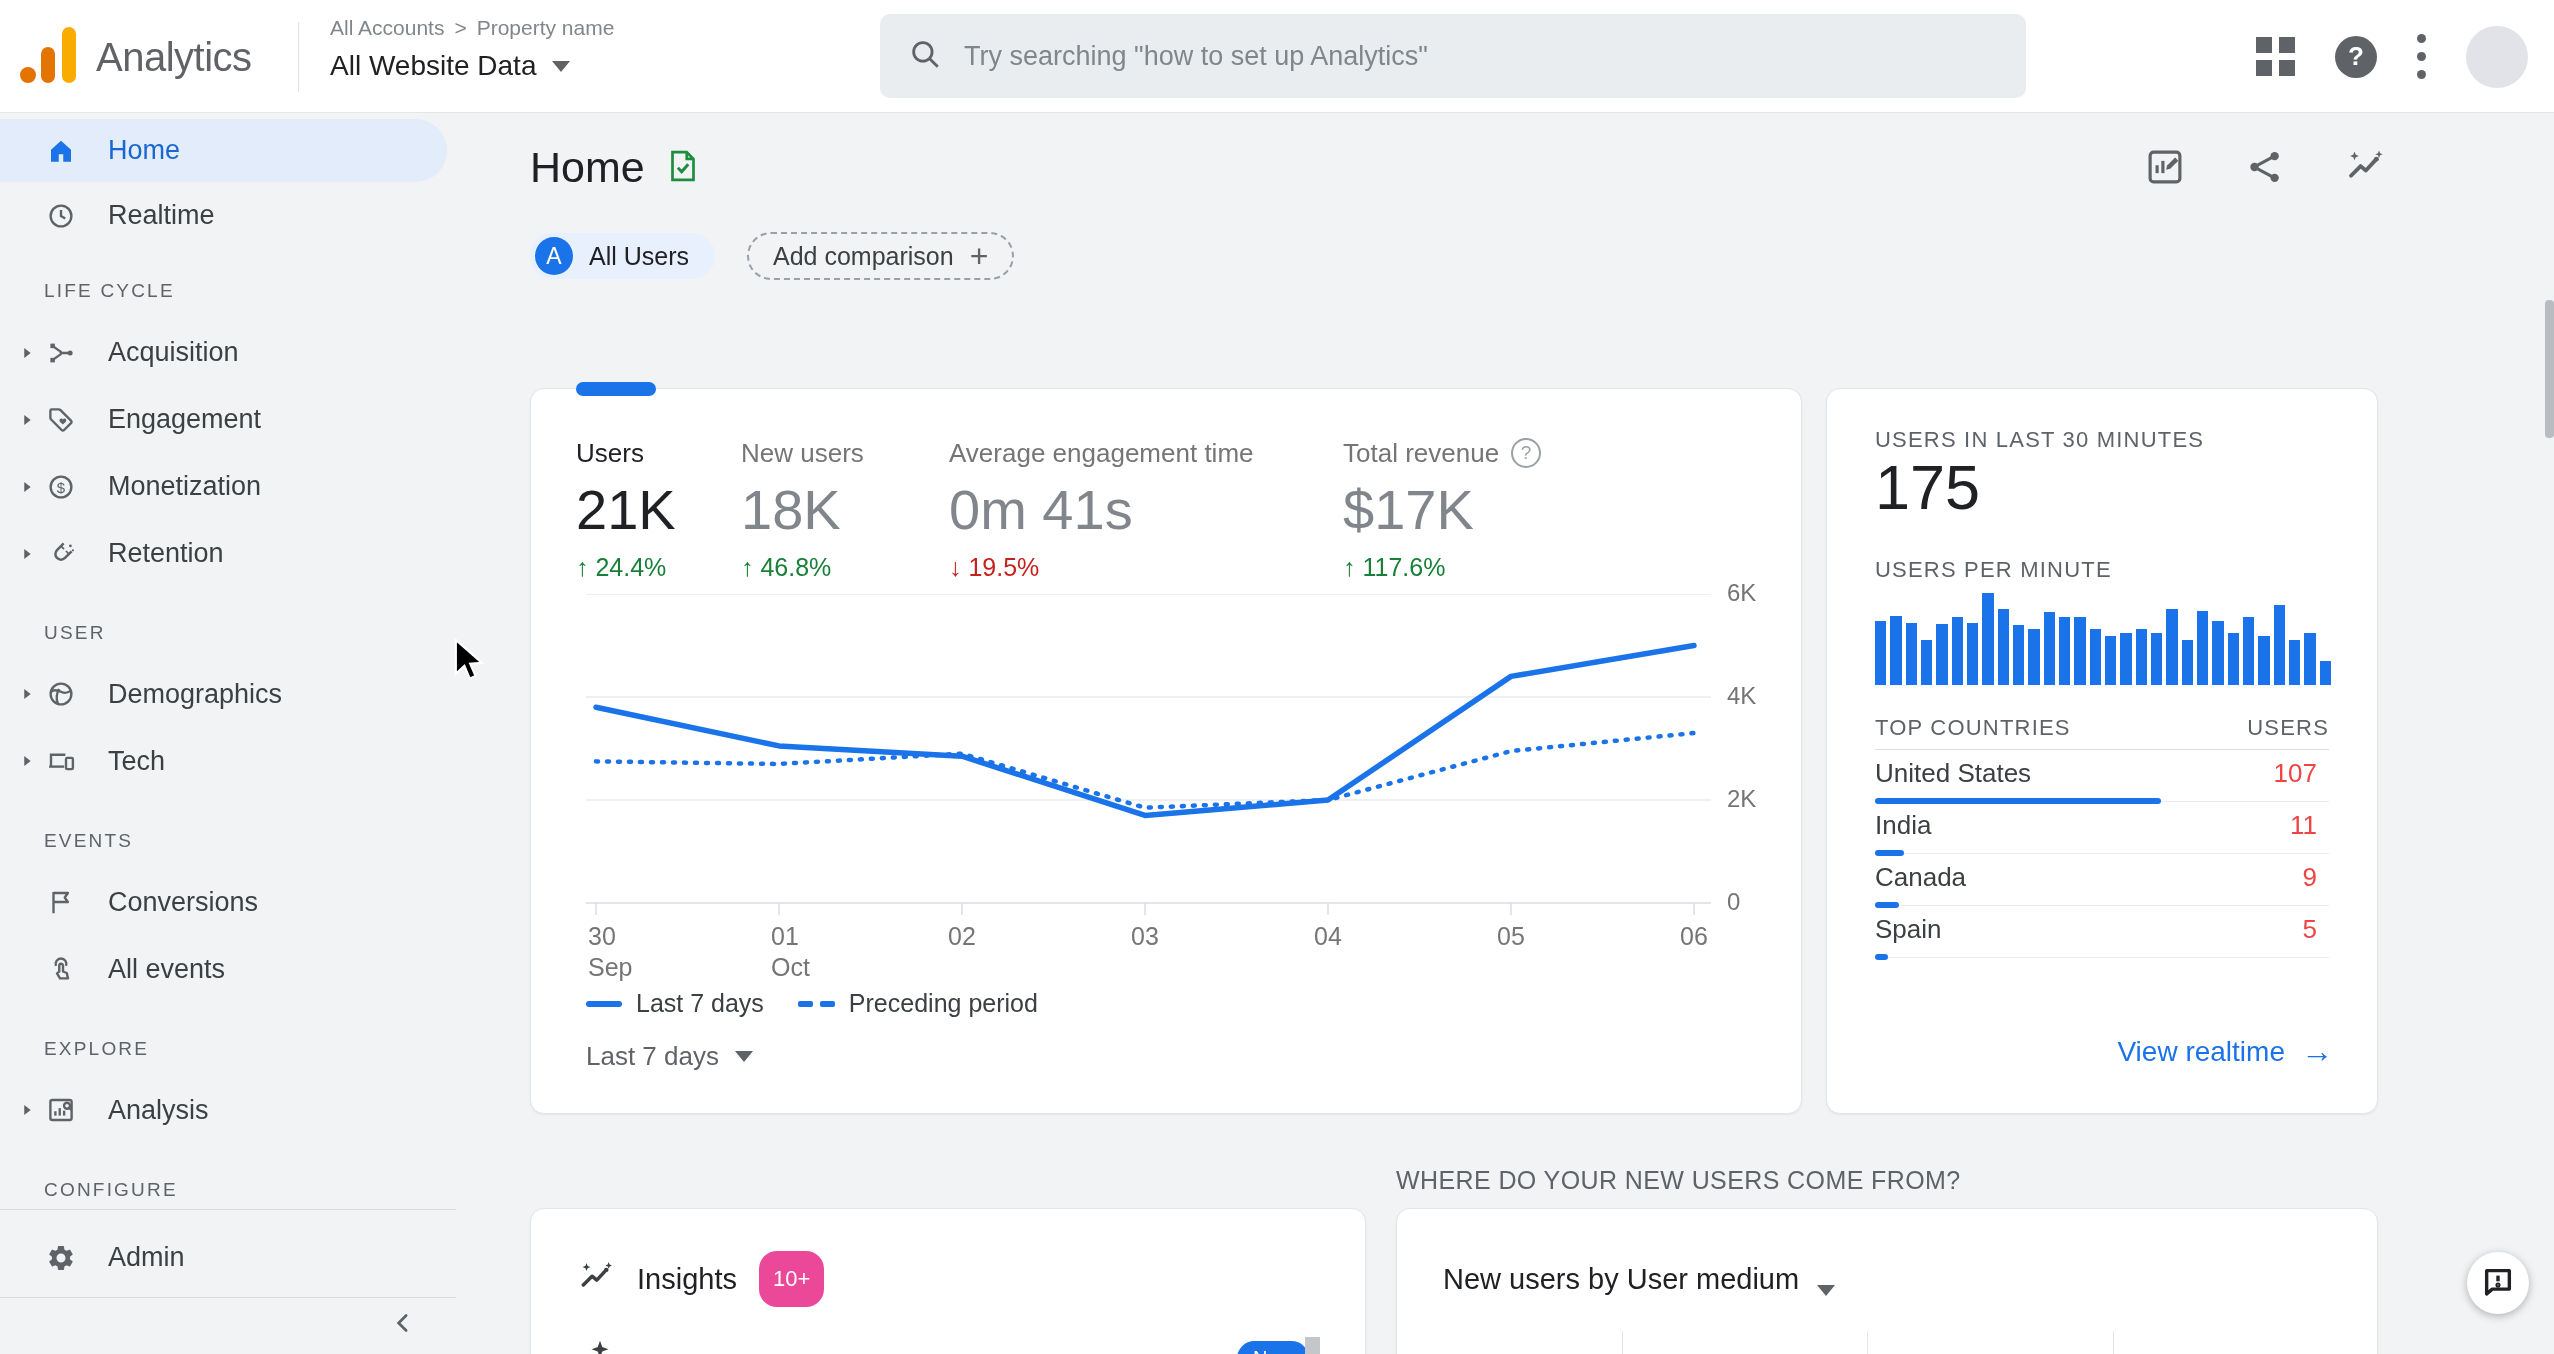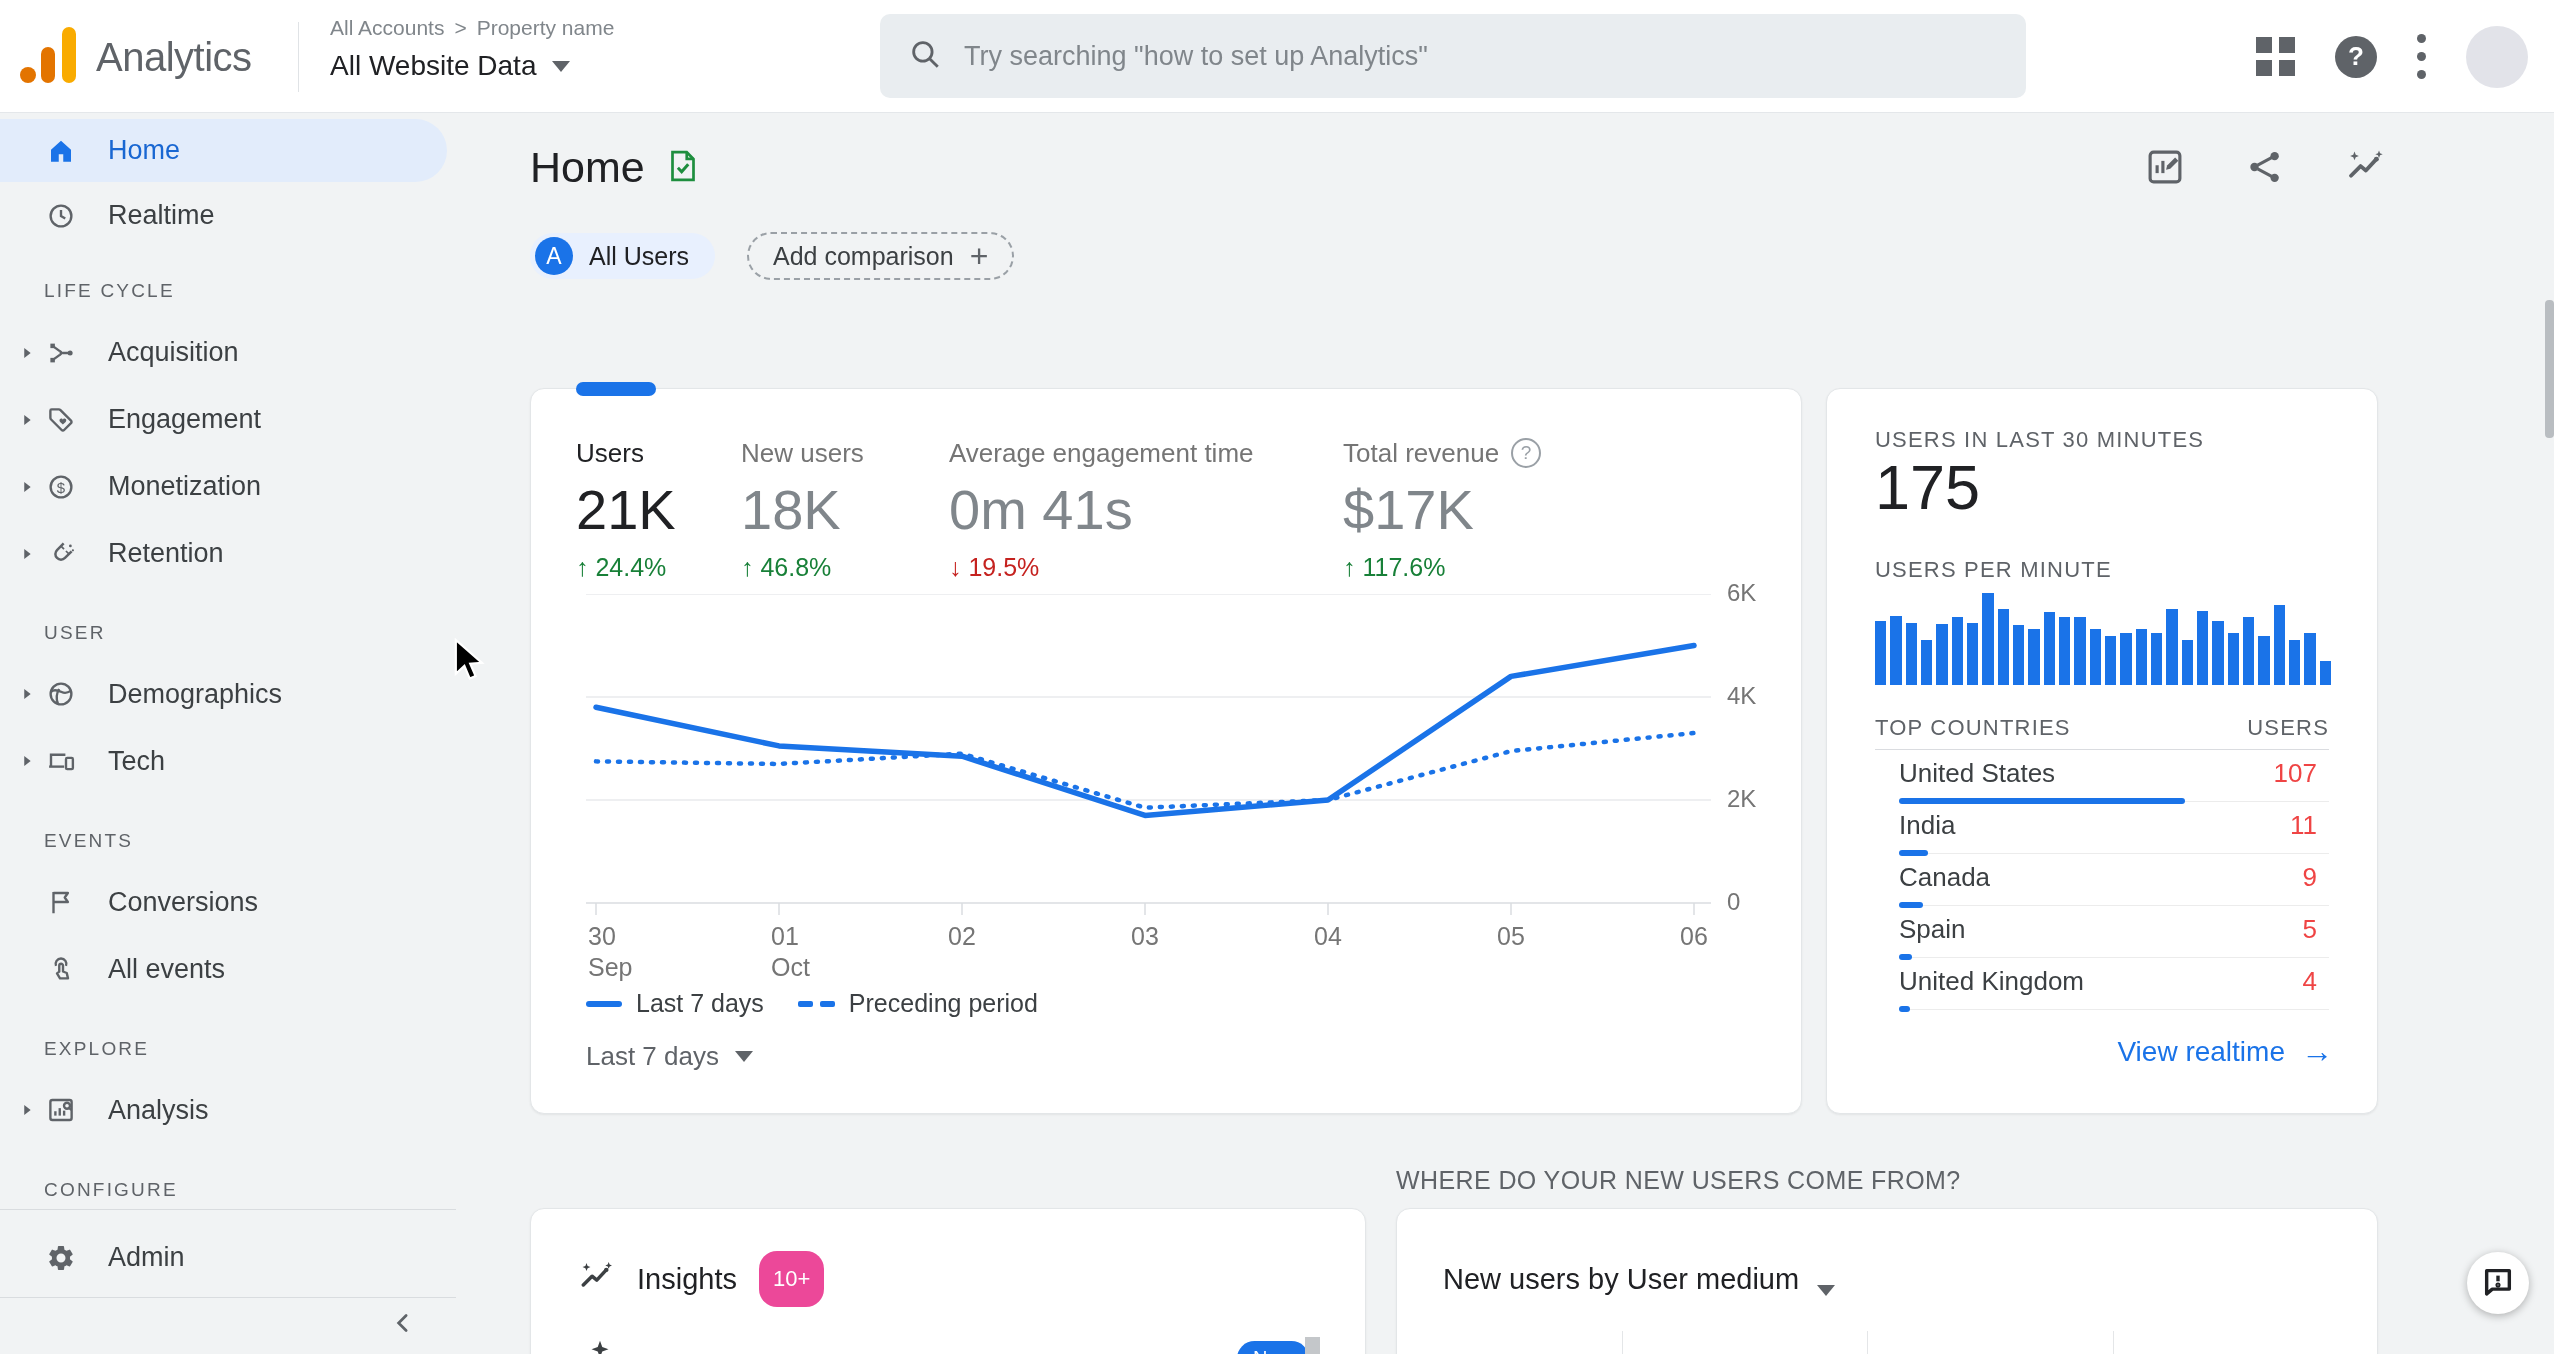--- a/index.html
+++ b/index.html
@@ -82,21 +82,21 @@
   .sw-dash i { width:15px; height:6px; border-radius:2px; background:#1a73e8; }
   .date-range { position:absolute; left:55px; top:652px; display:flex; align-items:center; gap:16px; font-size:26px; color:#5f6368; background:none; border:none; cursor:pointer; font-family:inherit; }
 
   
   .rt-label { position:absolute; left:48px; font-size:22px; letter-spacing:1.2px; color:#5f6368; }
   #rt-value { position:absolute; left:48px; top:62px; font-size:63px; color:#202124; }
   #minute-bars { position:absolute; left:48px; top:204px; width:456px; height:92px; display:flex; align-items:flex-end; gap:4px; }
   #minute-bars i { flex:1; background:#1a73e8; }
   .tc-head { position:absolute; left:48px; right:48px; top:326px; display:flex; justify-content:space-between; font-size:22px; letter-spacing:1.2px; color:#5f6368; }
   .tc-div { position:absolute; left:48px; right:48px; top:360px; height:1px; background:#dadce0; }
-  #country-rows { position:absolute; left:48px; right:48px; top:361px;margin-left:24px; }
+  #country-rows { position:absolute; left:48px; right:48px; top:361px; }
   .c-row { height:52px; position:relative; border-bottom:1px solid #ececec; }
   .c-row .c-name { position:absolute; left:0; top:8px; font-size:26px; color:#3c4043; }
   .c-row .c-val { position:absolute; right:12px; top:8px; font-size:26px; color:#ef4444; }
   .c-row .c-bar { position:absolute; left:0; bottom:-3px; height:6px; background:#1a73e8; border-radius:3px; }
   .view-rt { position:absolute; right:44px; top:644px; display:flex; align-items:center; gap:16px; font-size:28px; color:#1a73e8; background:none; border:none; cursor:pointer; font-family:inherit; }
   .view-rt .arr { font-size:32px; }
 
   
   .ins-head { position:absolute; left:46px; top:42px; display:flex; align-items:center; gap:22px; }
   .ins-title { font-size:29px; color:#202124; }
@@ -531,25 +531,20 @@
           <div class="c-row">
             <span class="c-name">Canada</span>
             <span class="c-val">9</span>
             <span class="c-bar" style="width:24px"></span>
           </div>
           <div class="c-row">
             <span class="c-name">Spain</span>
             <span class="c-val">5</span>
             <span class="c-bar" style="width:13px"></span>
           </div>
-          <div class="c-row">
-            <span class="c-name">United Kingdom</span>
-            <span class="c-val">4</span>
-            <span class="c-bar" style="width:11px"></span>
-          </div>
         </div>
       <button class="view-rt">
         <span>View realtime</span>
         <span class="arr">→</span>
       </button>
     </section>
 
     <section class="card" id="insights-card">
       <div class="ins-head">
         <span>

